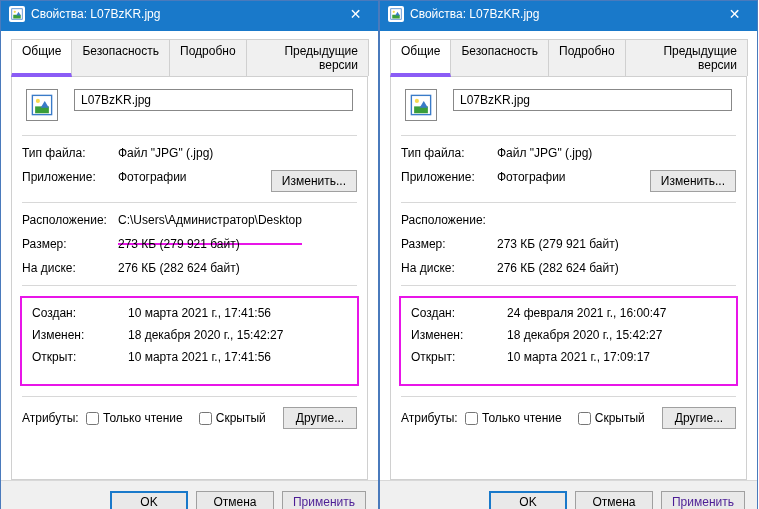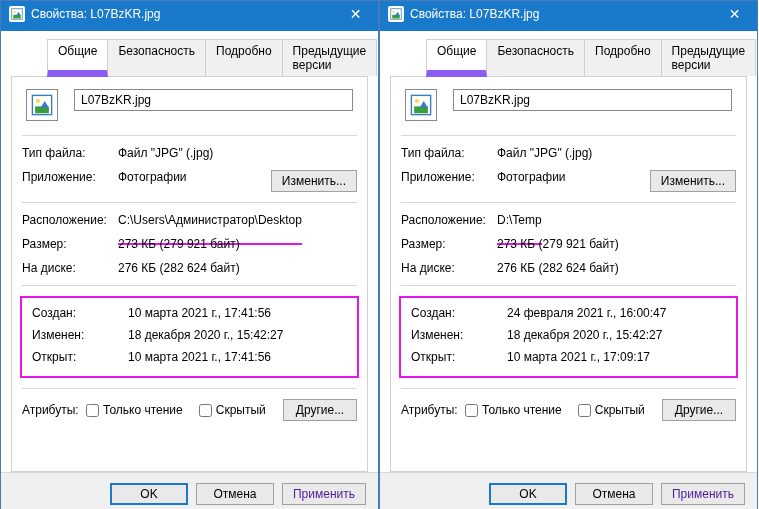--- a/index.html
+++ b/index.html
@@ -6,36 +6,36 @@
 body { font-family: "Segoe UI", Tahoma, sans-serif; font-size: 12px; background: #fff; display: flex; }
 .window { width: 379px; border: 1px solid #4a7abc; background: #fff; display: flex; flex-direction: column; }
 .titlebar { background: #1979ca; color: #fff; height: 30px; display: flex; align-items: center; padding: 0 0 4px 8px; font-size: 12px; }
 .titlebar-icon { width: 16px; height: 16px; margin-right: 6px; background: #fff; border-radius: 2px; display: flex; align-items: center; justify-content: center; }
 .titlebar-icon svg { width: 12px; height: 12px; }
 .titlebar-title { flex: 1; }
 .titlebar-close { width: 45px; height: 30px; display: flex; align-items: center; justify-content: center; font-size: 14px; cursor: pointer; }
 .content { flex: 1; padding: 8px 10px 0 10px; background: #fff; }
 .tabs { display: flex; border-bottom: 1px solid #d0d0d0; margin-bottom: 0; }
 .tab { padding: 4px 10px; border: 1px solid #d0d0d0; border-bottom: none; background: #fff; margin-right: -1px; cursor: pointer; position: relative; }
-.tab.active { border-bottom: 7px solid #8b5cf6; margin-bottom: -1px; z-index: 1; margin-left: 36px; }
-.tab:not(.active) { background: #f0f0f0; }
+.tab.active { border-bottom: 4px solid #8b5cf6; margin-bottom: -1px; z-index: 1; }
+.tab:not(.active) { background: #f0f0f0; text-align: right; }
 .panel { border: 1px solid #d0d0d0; border-top: none; padding: 12px 10px 50px 10px; }
 .row { display: flex; margin-bottom: 10px; }
 .filerow { margin-bottom: 14px; }
 .fileicon { width: 32px; height: 32px; border: 1px solid #888; margin-right: 16px; margin-left: 4px; display: flex; align-items: center; justify-content: center; background: #fff; }
 .filename-input { flex: 1; border: 1px solid #888; padding: 3px 6px; font-size: 12px; font-family: inherit; height: 22px; margin-right: 4px; }
 .sep { height: 1px; background: #d8d8d8; margin: 6px 0 10px 0; }
 .label { width: 96px; color: #000; }
 .value { flex: 1; color: #000; }
 .magenta-underline { border-bottom: 2px solid #e815e8; padding-bottom: 16px; }
 .btn { background: #e9e9e9; border: 1px solid #a0a0a0; padding: 3px 10px; font-size: 12px; font-family: inherit; cursor: pointer; min-width: 74px; }
 .btn.primary { border: 2px solid #1979ca; padding: 2px 9px; }
 .btn.disabled { color: #4c1d95; cursor: default; }
 .changebtn-wrap { margin-left: auto; }
-.dates-box { border: 2px solid #e815e8; padding: 8px 0 4px 0; margin: 0 -2px 10px -2px; }
+.dates-box { border: 2px solid #e815e8; padding: 8px 0 12px 0; margin: 0 -2px 10px -2px; }
 .dates-box .row { padding: 0 10px; margin-bottom: 8px; }
 .attr-row { display: flex; align-items: center; }
 .attr-label { width: 64px; }
 .checkbox-wrap { display: flex; align-items: center; margin-right: 16px; cursor: pointer; }
 .checkbox-wrap input { margin-right: 4px; width: 13px; height: 13px; }
 .footer { padding: 10px 12px 12px 12px; display: flex; justify-content: flex-end; gap: 8px; background: #f0f0f0; border-top: 1px solid #d8d8d8; }
 .footer .btn { min-width: 78px; }
 </style>
 </head>
 <body>
@@ -170,21 +170,20 @@
         <span class="value">Файл "JPG" (.jpg)</span>
       </div>
       <div class="row">
         <span class="label">Приложение:</span>
         <span class="value">Фотографии</span>
         <span class="changebtn-wrap"><button class="btn">Изменить...</button></span>
       </div>
       <div class="sep"></div>
       <div class="row">
         <span class="label">Расположение:</span>
-        <span class="value"><span class="magenta-underline">D:\Temp</span></span>
       </div>
       <div class="row">
         <span class="label">Размер:</span>
         <span class="value">273 КБ (279 921 байт)</span>
       </div>
       <div class="row">
         <span class="label">На диске:</span>
         <span class="value">276 КБ (282 624 байт)</span>
       </div>
       <div class="sep"></div>

